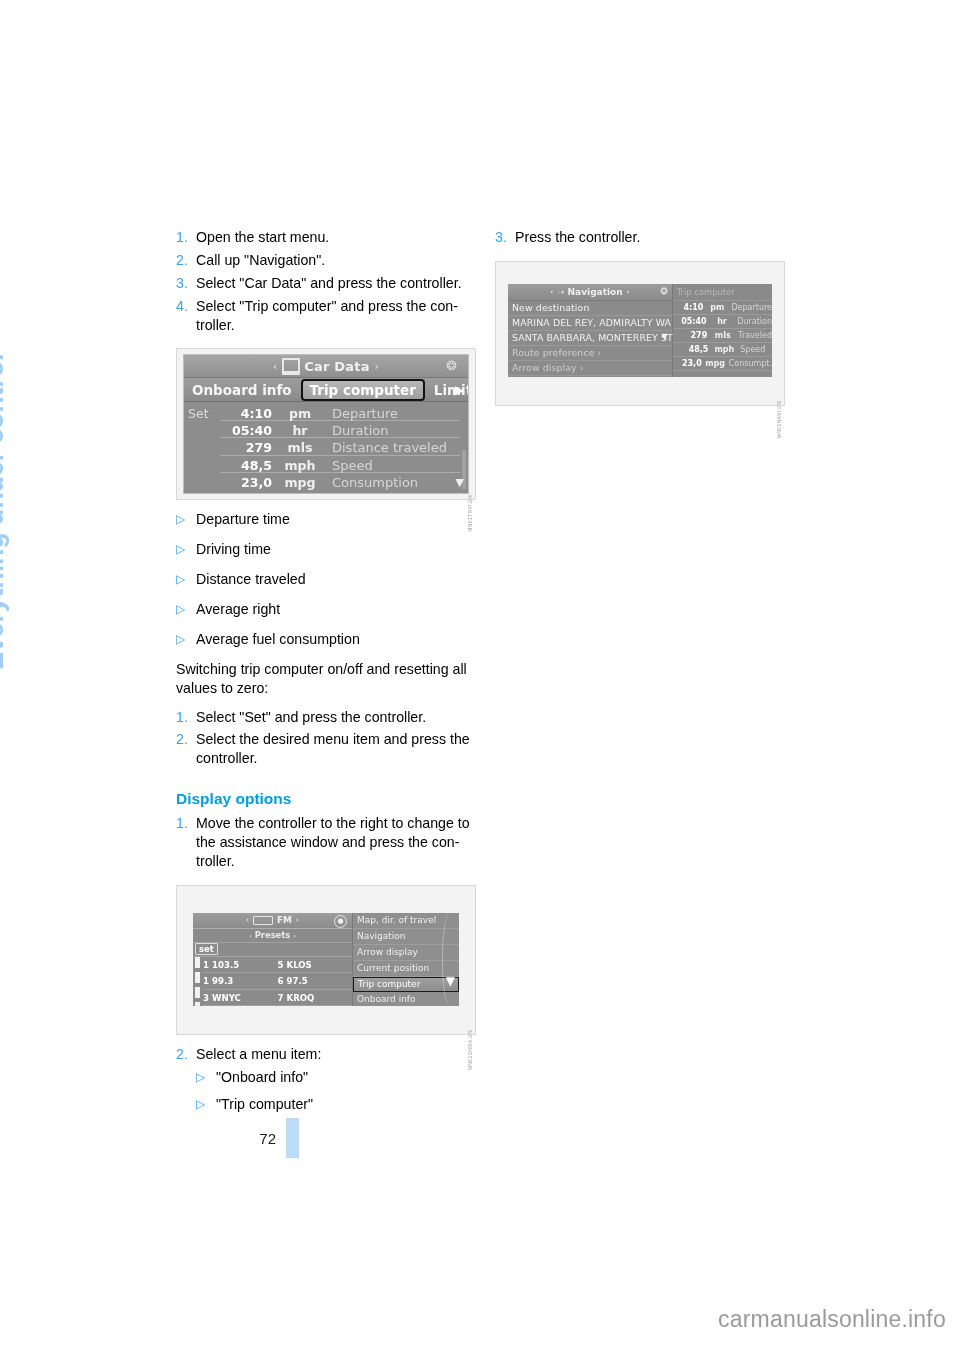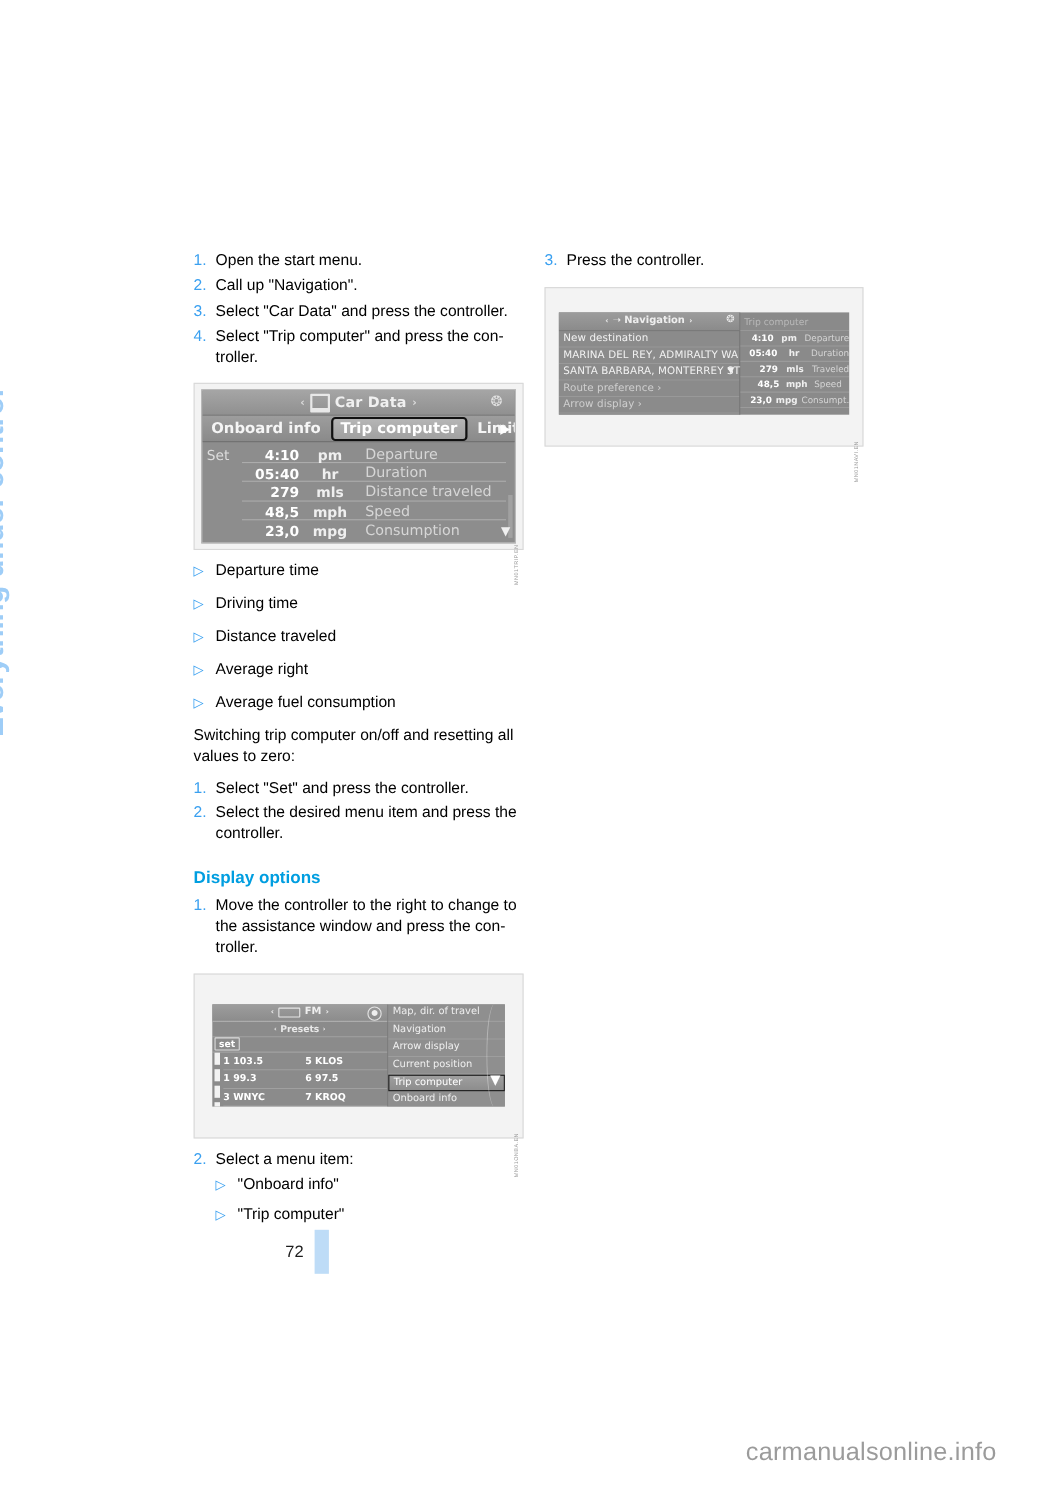--- a/index.html
+++ b/index.html
@@ -425,21 +425,21 @@
     text-align: right;
     padding-right: 10px;
   }
   #footer .tabmark {
     width: 13px;
     height: 40px;
     background: #bedcf7;
   }
   #watermark {
     position: absolute;
-    left: 678px;
+    left: 718px;
     top: 1306px;
     font-size: 23px;
     color: #9b9b9b;
     letter-spacing: .2px;
   }
 </style>
 </head>
 <body>
 
 <div id="page">

